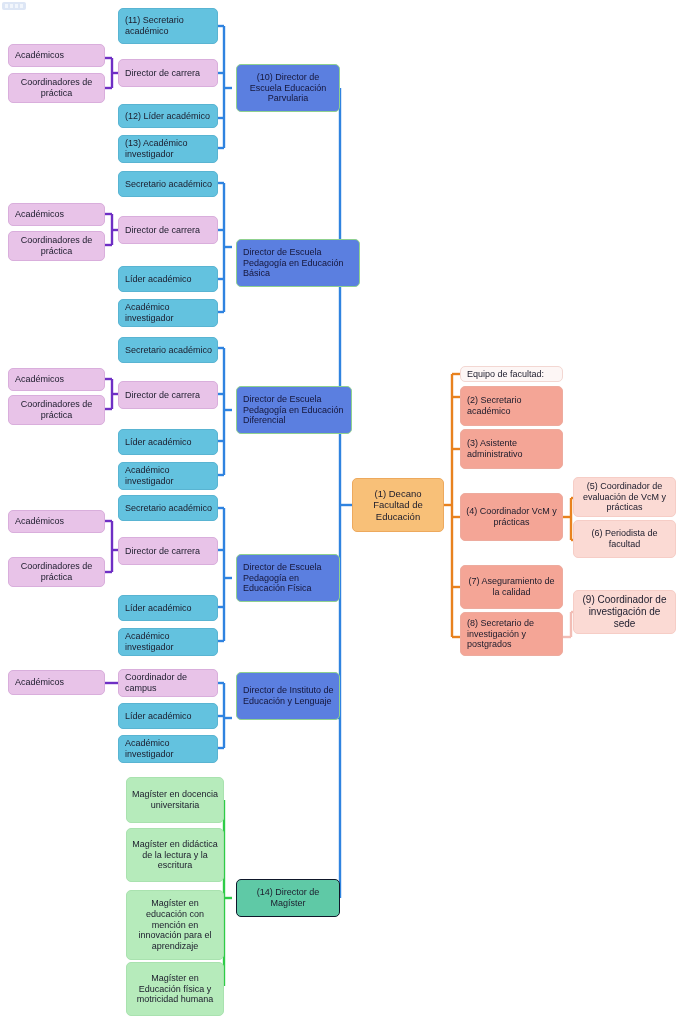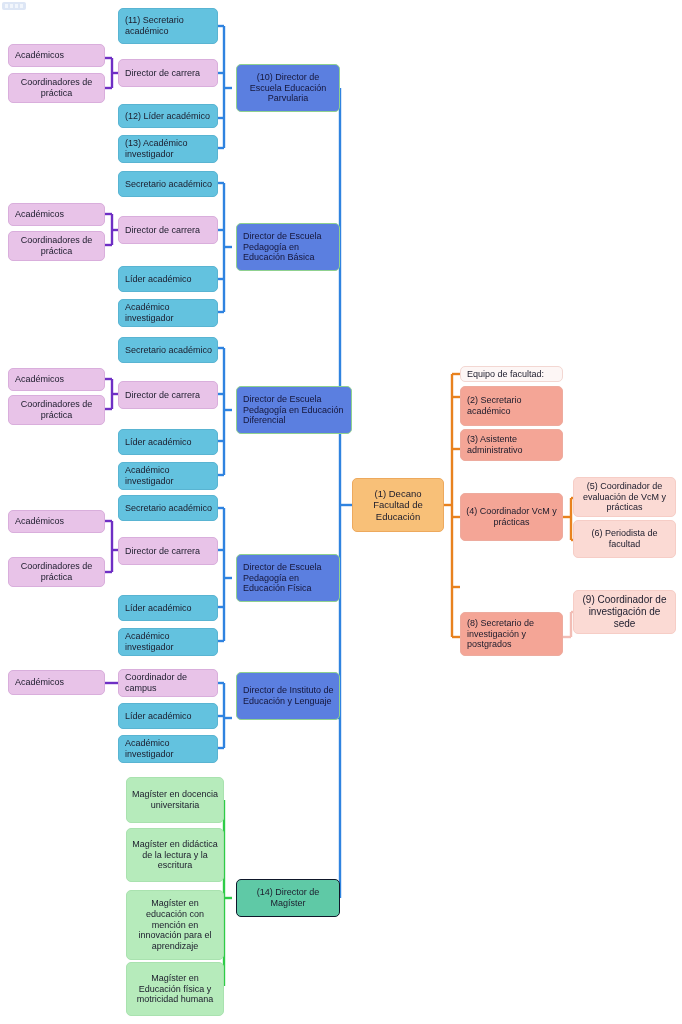--- a/index.html
+++ b/index.html
@@ -168,28 +168,31 @@
   </div>
 
   <div class="node ghost tl" style="left:460px;top:366px;width:103px;height:16px;font-size:9px;">
     <span>Equipo de facultad:</span>
   </div>
 
   <div class="node salmon tl" style="left:460px;top:386px;width:103px;height:40px;font-size:9px;">
     <span>(2) Secretario académico</span>
   </div>
 
-  <div class="node salmon tl" style="left:460px;top:429px;width:103px;height:32px;font-size:9px;">
+  <div class="node salmon tl" style="left:460px;top:429px;width:103px;height:40px;font-size:9px;">
     <span>(3) Asistente administrativo</span>
   </div>
 
   <div class="node salmon tc" style="left:460px;top:493px;width:103px;height:48px;font-size:9px;">
     <span>(4) Coordinador VcM y prácticas</span>
   </div>
 
+  <div class="node salmon tc" style="left:460px;top:565px;width:103px;height:44px;font-size:9px;">
+    <span>(7) Aseguramiento de la calidad</span>
+  </div>
 
   <div class="node salmon tl" style="left:460px;top:612px;width:103px;height:44px;font-size:9px;">
     <span>(8) Secretario de investigación y postgrados</span>
   </div>
 
   <div class="node salmonlite tc" style="left:573px;top:477px;width:103px;height:40px;font-size:9px;">
     <span>(5) Coordinador de evaluación de VcM y prácticas</span>
   </div>
 
   <div class="node salmonlite tc" style="left:573px;top:520px;width:103px;height:38px;font-size:9px;">
@@ -215,21 +218,21 @@
   <div class="node sky tl" style="left:118px;top:135px;width:100px;height:28px;font-size:9px;">
     <span>(13) Académico investigador</span>
   </div>
   <div class="node lilac tl" style="left:8px;top:44px;width:97px;height:23px;font-size:9px;">
     <span>Académicos</span>
   </div>
   <div class="node lilac tc" style="left:8px;top:73px;width:97px;height:30px;font-size:9px;">
     <span>Coordinadores de práctica</span>
   </div>
 
-  <div class="node royal tl" style="left:236px;top:223px;width:104px;height:48px;font-size:9px;">
+  <div class="node royal tl" style="left:236px;top:239px;width:124px;height:48px;font-size:9px;">
     <span>Director de Escuela Pedagogía en Educación Básica</span>
   </div>
   <div class="node sky tl" style="left:118px;top:171px;width:100px;height:26px;font-size:9px;">
     <span>Secretario académico</span>
   </div>
   <div class="node lilac tl" style="left:118px;top:216px;width:100px;height:28px;font-size:9px;">
     <span>Director de carrera</span>
   </div>
   <div class="node sky tl" style="left:118px;top:266px;width:100px;height:26px;font-size:9px;">
     <span>Líder académico</span>

